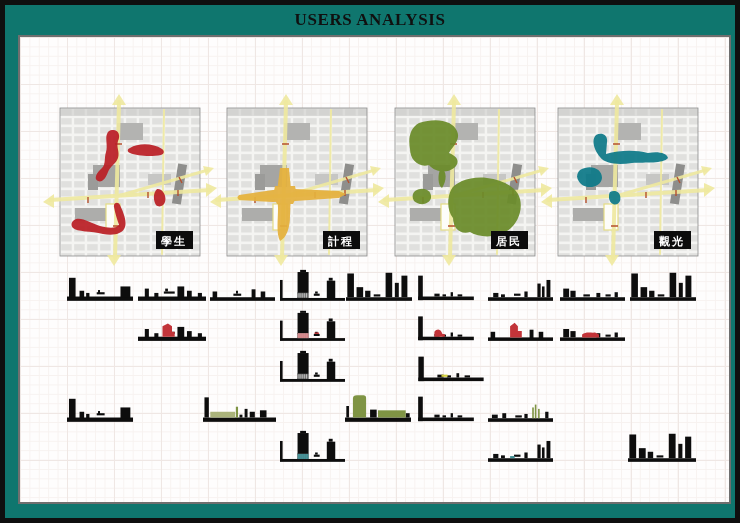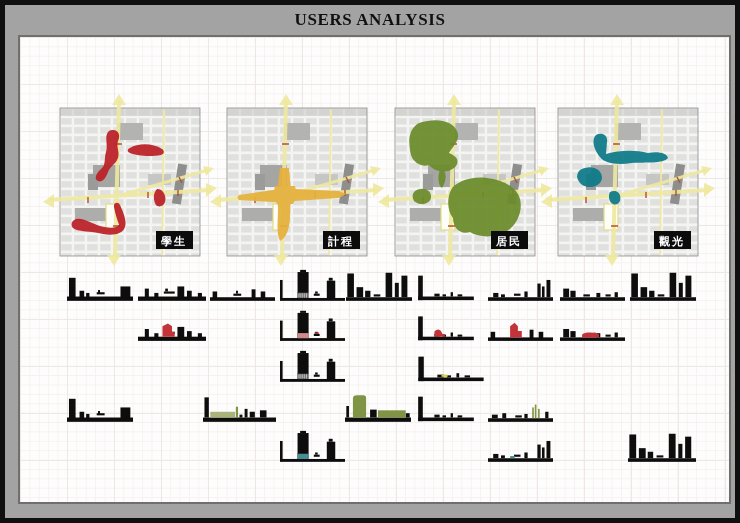--- a/index.html
+++ b/index.html
@@ -1,17 +1,17 @@
 <!DOCTYPE html>
 <html><head>
 <meta charset="utf-8">
 <style>
   html,body{margin:0;padding:0;}
   body{width:740px;height:523px;position:relative;background:#fff;font-family:"Liberation Serif",serif;}
-  .board{position:absolute;inset:0;border:5px solid #0f0f0f;box-sizing:border-box;background:#a3a3a3;}
+  .board{position:absolute;inset:0;border:5px solid #0f0f0f;box-sizing:border-box;background:#0f766e;}
   .page-title{position:absolute;top:5px;left:0;right:0;text-align:center;font-size:17px;font-weight:bold;
     letter-spacing:.6px;color:#101010;font-family:"Liberation Serif",serif;}
   .canvas{position:absolute;left:13px;top:30px;width:713px;height:469px;box-sizing:border-box;
     border:2px solid #6f6f6f;background-color:#fefdfd;
     background-image:
       linear-gradient(#efe7e4 1px,transparent 1px),
       linear-gradient(90deg,#efe7e4 1px,transparent 1px),
       linear-gradient(#f7f2f0 1px,transparent 1px),
       linear-gradient(90deg,#f7f2f0 1px,transparent 1px);
     background-size:47px 47px,47px 47px,9.4px 9.4px,9.4px 9.4px;}

